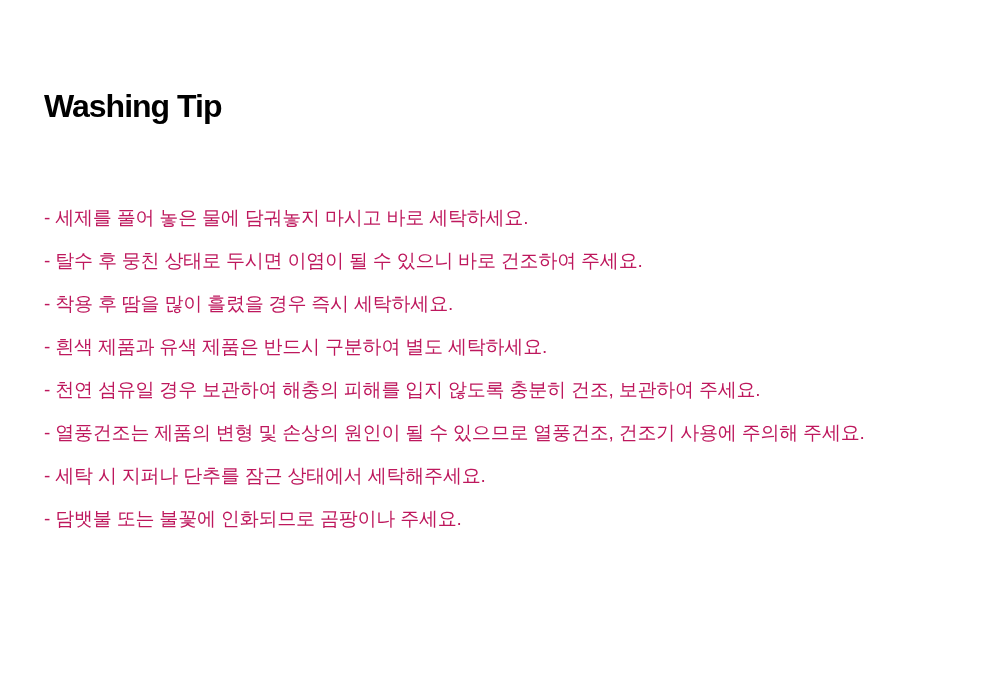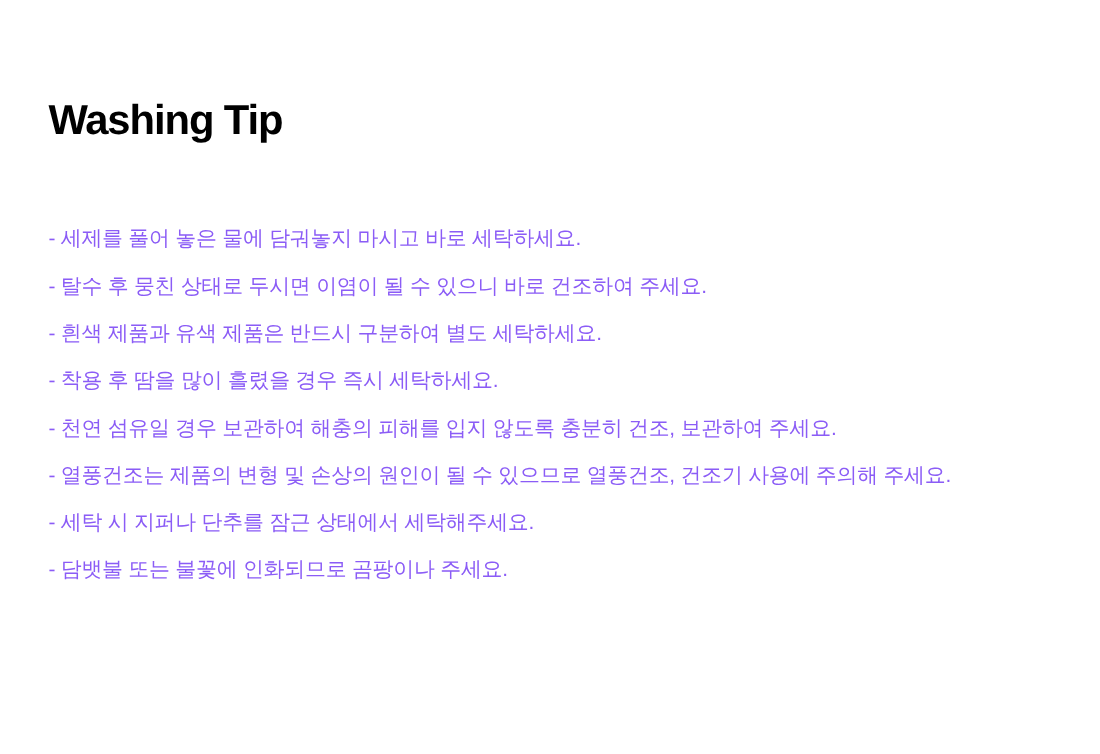--- a/index.html
+++ b/index.html
@@ -17,54 +17,54 @@
   }
   .page {
     position: absolute;
     inset: 0;
     background: #ffffff;
   }
   .page-title {
     position: absolute;
     left: 44px;
     top: 55px;
-    font-size: 38px;
+    font-size: 32px;
     line-height: 60px;
     font-weight: 700;
     letter-spacing: -1px;
     color: #000000;
     white-space: nowrap;
   }
   .tips-list {
     position: absolute;
     left: 44px;
     top: 196px;
     right: 20px;
   }
   .tip-line {
     height: 43px;
     line-height: 43px;
     font-size: 19px;
     font-weight: 500;
-    color: #8b5cf6;
+    color: #be185d;
     white-space: pre;
     letter-spacing: -0.2px;
   }
 </style>
 </head>
 <body>
 
 <div class="page">
 
   <h1 class="page-title">Washing Tip</h1>
 
   <div class="tips-list">
     <div class="tip-line">- 세제를 풀어 놓은 물에 담궈놓지 마시고 바로 세탁하세요.</div>
     <div class="tip-line">- 탈수 후 뭉친 상태로 두시면 이염이 될 수 있으니 바로 건조하여 주세요.</div>
+    <div class="tip-line">- 착용 후 땀을 많이 흘렸을 경우 즉시 세탁하세요.</div>
     <div class="tip-line">- 흰색 제품과 유색 제품은 반드시 구분하여 별도 세탁하세요.</div>
-    <div class="tip-line">- 착용 후 땀을 많이 흘렸을 경우 즉시 세탁하세요.</div>
     <div class="tip-line">- 천연 섬유일 경우 보관하여 해충의 피해를 입지 않도록 충분히 건조, 보관하여 주세요.</div>
     <div class="tip-line">- 열풍건조는 제품의 변형 및 손상의 원인이 될 수 있으므로 열풍건조, 건조기 사용에 주의해 주세요.</div>
     <div class="tip-line">- 세탁 시 지퍼나 단추를 잠근 상태에서 세탁해주세요.</div>
     <div class="tip-line">- 담뱃불 또는 불꽃에 인화되므로 곰팡이나 주세요.</div>
   </div>
 
 </div>
 
 </body></html>

